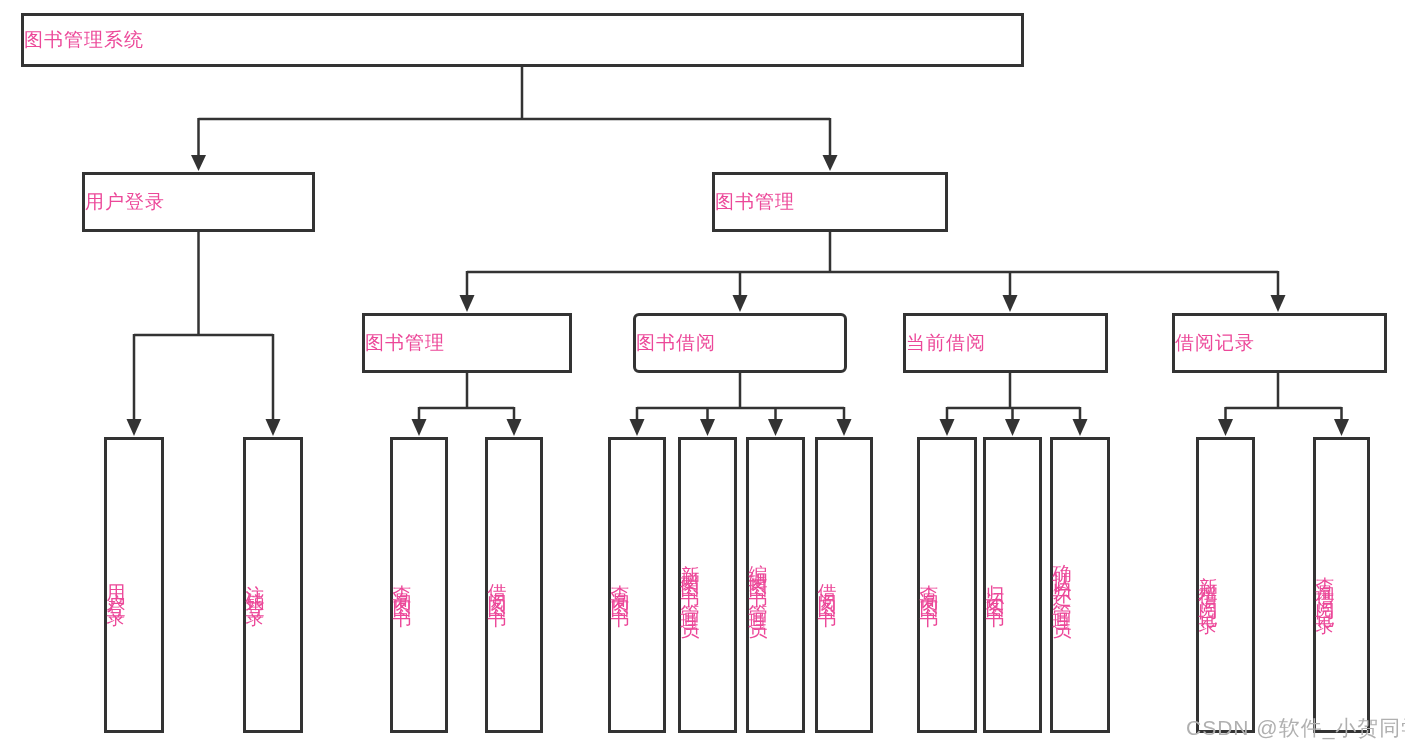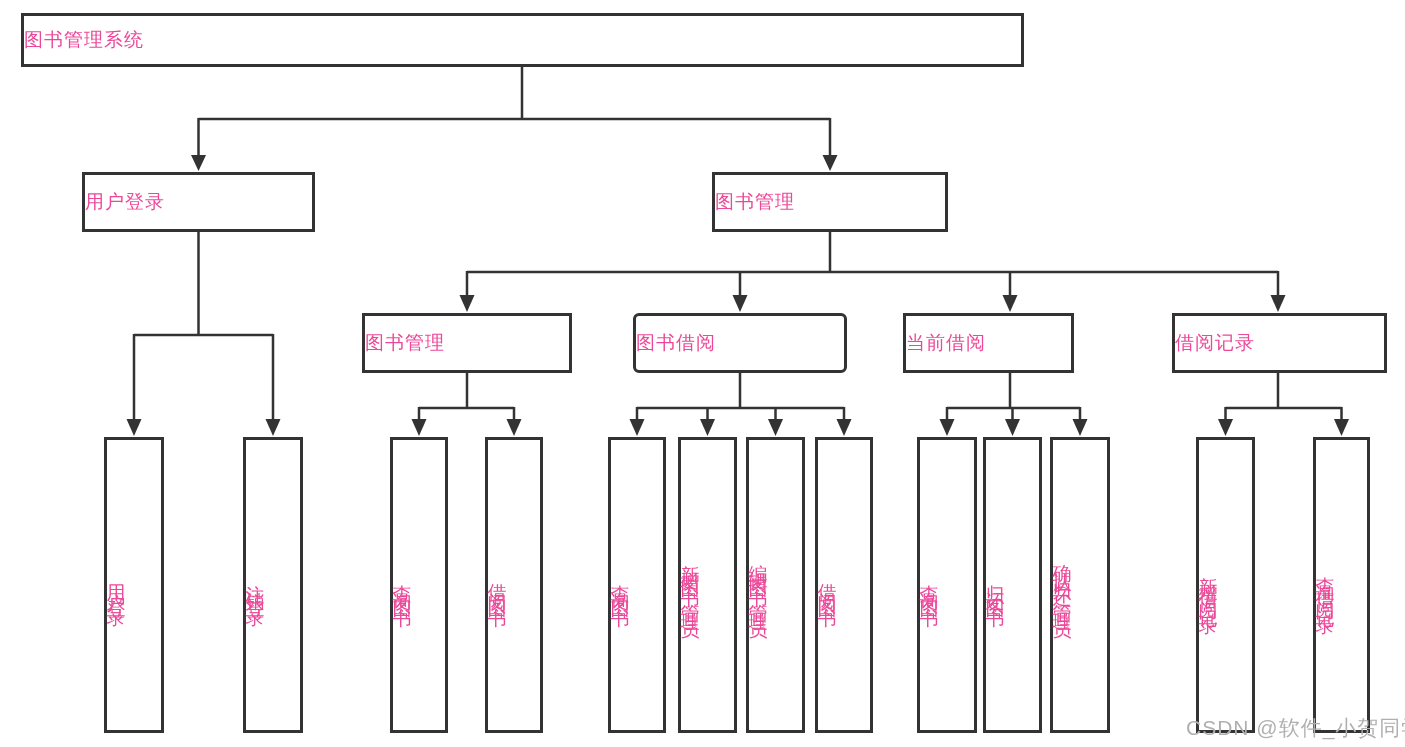--- a/index.html
+++ b/index.html
@@ -111,21 +111,21 @@
   <div class="node h-node l2-node" style="left:712px; width:236px;">
     <span>图书管理</span>
   </div>
 
   <div class="node h-node l3-node" style="left:362px; width:210px;">
     <span>图书管理</span>
   </div>
   <div class="node h-node l3-node" style="left:633px; width:214px;border-radius:6px;">
     <span>图书借阅</span>
   </div>
-  <div class="node h-node l3-node" style="left:903px; width:171px;">
+  <div class="node h-node l3-node" style="left:903px; width:205px;">
     <span>当前借阅</span>
   </div>
   <div class="node h-node l3-node" style="left:1172px; width:215px;">
     <span>借阅记录</span>
   </div>
 
   <div class="node leaf" style="left:104px; width:60px;">
     <span class="vtext">用户登录</span>
   </div>
   <div class="node leaf" style="left:243px; width:60px;">

